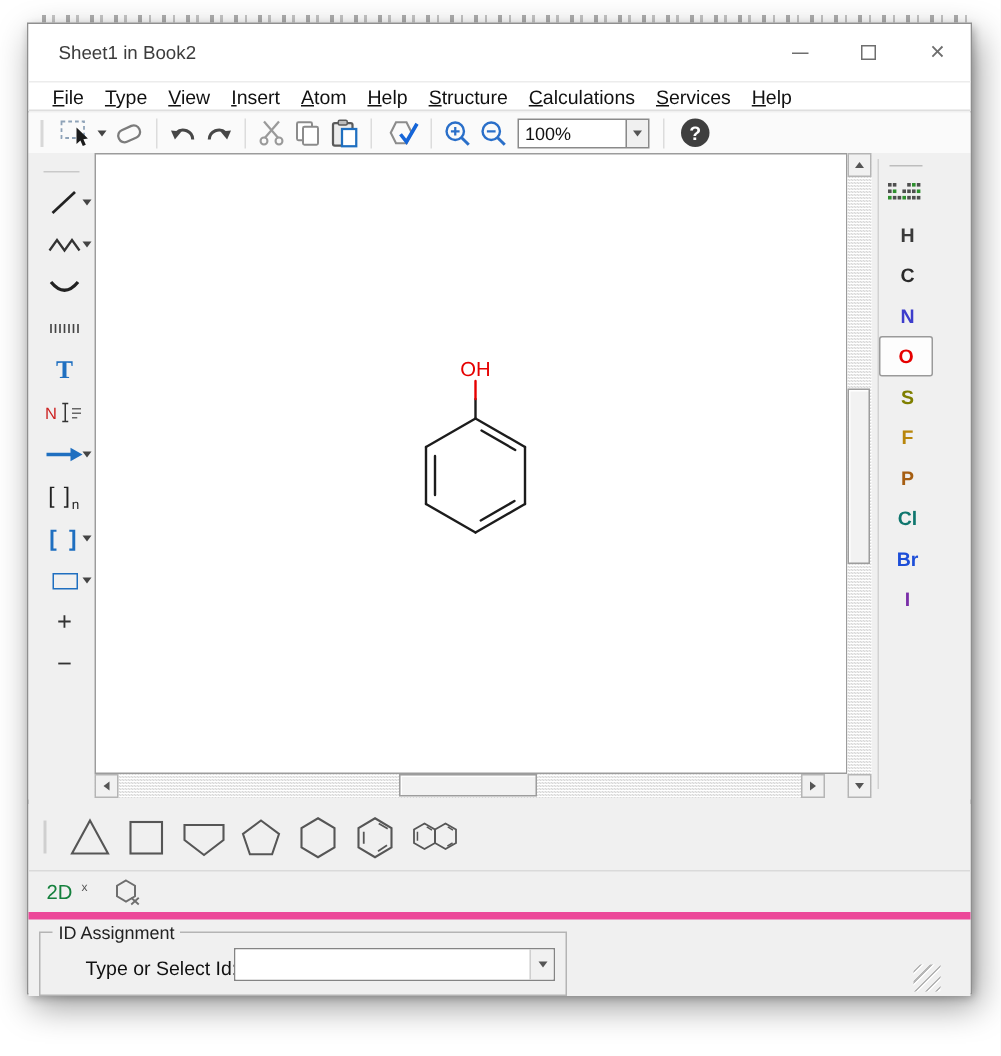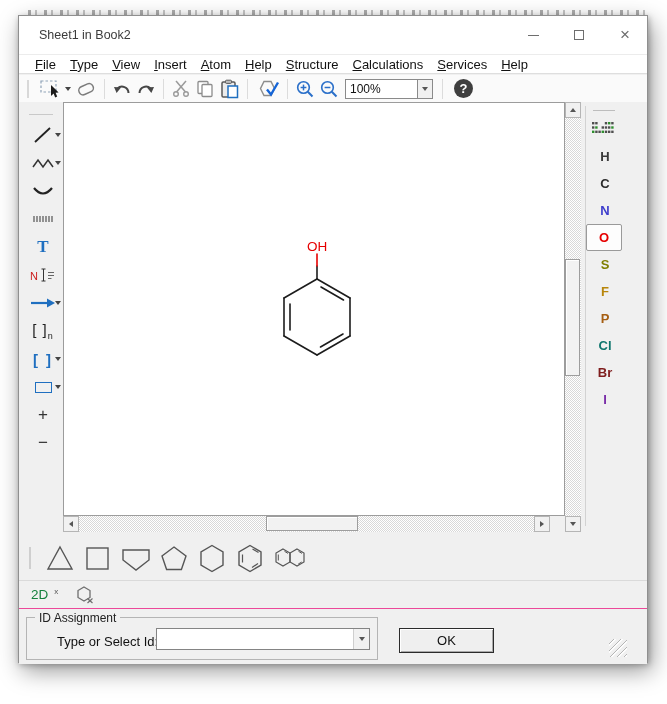--- a/index.html
+++ b/index.html
@@ -96,21 +96,21 @@
 
   
   .status-row { position:absolute; left:0; top:564px; width:628px; height:28px; background:#f0f0f0;
     border-top:1px solid #dadada; display:flex; align-items:center; padding-left:12px; }
   .mode-label { font-size:13.5px; color:#15803d; }
   .mode-sup { font-size:8px; color:#555; margin:-6px 0 0 6px; }
   .clean-btn { margin-left:16px; display:flex; align-items:center; }
 
   
   .id-section { position:absolute; left:0; top:592px; width:628px; height:56px; background:#f0f0f0;
-    border-top:1px solid #ec4899; }
+    border-top:5px solid #ec4899; }
   .groupbox { position:absolute; left:7px; top:8px; width:352px; height:43px; border:1px solid #b4b4b4; }
   .group-title { position:absolute; left:8px; top:-7px; background:#f0f0f0; padding:0 4px; font-size:12px; color:#222; }
   .field-label { position:absolute; left:38px; top:25px; font-size:13px; color:#111; }
   .combo { position:absolute; left:137px; top:19px; width:214px; height:22px; background:#fff;
     border:1px solid #848484; display:flex; }
   .combo input { flex:1; border:none; outline:none; font-size:13px; padding:0 4px; font-family:"Liberation Sans",sans-serif; }
   .combo .drop { width:16px; height:100%; background:#f1f1f1; border-left:1px solid #cfcfcf;
     display:flex; align-items:center; justify-content:center; }
   .btn { position:absolute; top:19px; height:25px; background:#efefef; font-size:13px; color:#111;
     display:flex; align-items:center; justify-content:center; font-family:"Liberation Sans",sans-serif; }
@@ -419,21 +419,21 @@
         </div>
         <div id="element-list">
             <div class="elem" style="color: rgb(58, 58, 58);">H</div>
             <div class="elem" style="color: rgb(43, 43, 43);">C</div>
             <div class="elem" style="color: rgb(61, 61, 204);">N</div>
             <div class="elem sel" style="color: rgb(230, 0, 0);">O</div>
             <div class="elem" style="color: rgb(127, 127, 0);">S</div>
             <div class="elem" style="color: rgb(184, 134, 11);">F</div>
             <div class="elem" style="color: rgb(166, 94, 18);">P</div>
             <div class="elem" style="color: #0f766e;">Cl</div>
-            <div class="elem" style="color: #7f1d1d;">Br</div>
+            <div class="elem" style="color: #1d4ed8;">Br</div>
             <div class="elem" style="color: rgb(122, 46, 168);">I</div>
           </div>
       </div>
     </div>
 
     <div class="templates-bar">
       <div class="tpl-grip"></div>
 
       <div class="tpl-btn">
         <svg width="30" height="28" viewBox="0 0 30 28">
@@ -496,18 +496,17 @@
       <div class="groupbox">
         <span class="group-title">ID Assignment</span>
       </div>
       <span class="field-label">Type or Select Id:</span>
       <div class="combo">
         <input type="text" value="" style="">
         <span class="drop">
             <span class="tri-down"></span>
           </span>
       </div>
-      <div class="btn btn-ok">OK</div>
       <div class="resize-grip"></div>
     </div>
 
   </div>
 </div>
 
 </body></html>

